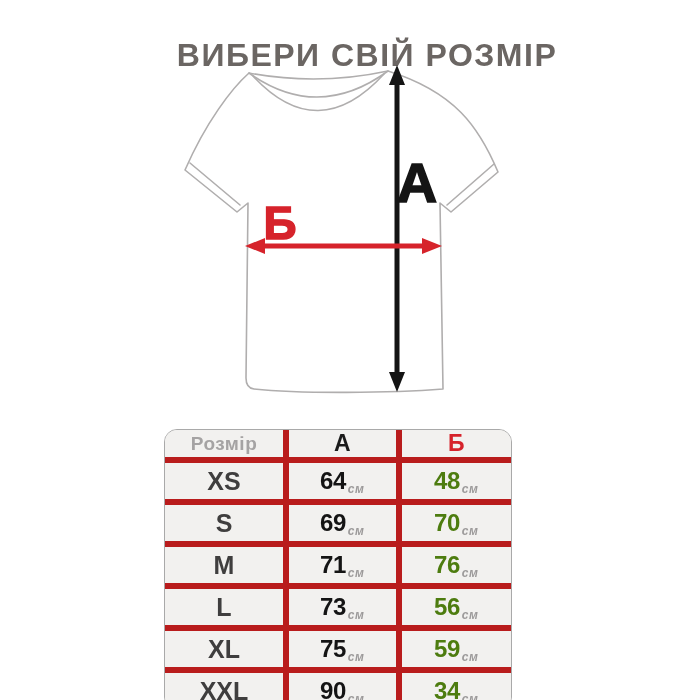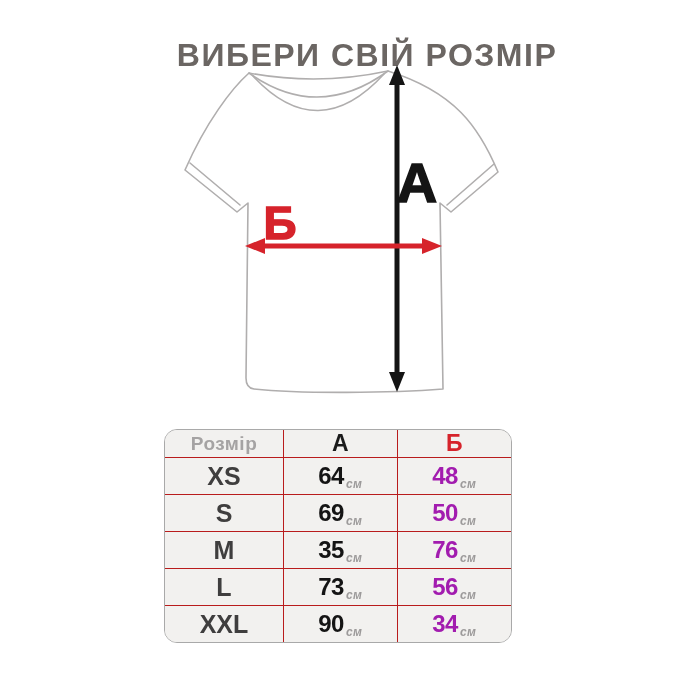--- a/index.html
+++ b/index.html
@@ -33,35 +33,35 @@
   }
   .table-wrap{
     position:absolute;left:164px;top:429px;width:348px;
     border:1px solid #a9a9a9;border-radius:13px;overflow:hidden;
     background:#f2f1ef;box-sizing:border-box;
   }
   table.size-table{
     border-collapse:collapse;width:100%;table-layout:fixed;
   }
   table.size-table th, table.size-table td{
-    border:1px solid #b91c1c;text-align:center;vertical-align:middle;
+    border:6px solid #b91c1c;text-align:center;vertical-align:middle;
     padding:0;background:#f2f1ef;
   }
   table.size-table tr > *:first-child{border-left:none;width:118px;}
   table.size-table tr > *:last-child{border-right:none;}
   table.size-table thead th{border-top:none;height:27px;}
   table.size-table tbody tr:last-child td{border-bottom:none;margin-top:19px;}
   table.size-table tbody td{height:36px;}
   th.hdr-size{font-size:19px;font-weight:bold;color:#a5a3a3;letter-spacing:0.5px;}
   th.hdr-a{font-size:23px;font-weight:bold;color:#1b1b1b;}
   th.hdr-b{font-size:23px;font-weight:bold;color:#d6232b;}
   td.size-cell{font-size:25px;font-weight:bold;color:#3f3e3e;}
   .num{font-size:24px;font-weight:bold;letter-spacing:-0.5px;}
   .num-a{color:#141414;}
-  .num-b{color:#a21caf;}
+  .num-b{color:#4d7c0f;}
   .unit{
     display:inline-block;font-size:12px;font-weight:bold;color:#9c9a9a;
     transform:translateY(4px);margin-left:2px;letter-spacing:0.5px;font-style:italic;
   }
 </style>
 </head>
 <body>
 
 <div class="page">
 
@@ -114,31 +114,36 @@
       </thead>
       <tbody>
         <tr>
           <td class="size-cell">XS</td>
           <td><span class="num num-a">64</span><span class="unit">см</span></td>
           <td><span class="num num-b">48</span><span class="unit">см</span></td>
         </tr>
         <tr>
           <td class="size-cell">S</td>
           <td><span class="num num-a">69</span><span class="unit">см</span></td>
-          <td><span class="num num-b">50</span><span class="unit">см</span></td>
+          <td><span class="num num-b">70</span><span class="unit">см</span></td>
         </tr>
         <tr>
           <td class="size-cell">M</td>
-          <td><span class="num num-a">35</span><span class="unit">см</span></td>
+          <td><span class="num num-a">71</span><span class="unit">см</span></td>
           <td><span class="num num-b">76</span><span class="unit">см</span></td>
         </tr>
         <tr>
           <td class="size-cell">L</td>
           <td><span class="num num-a">73</span><span class="unit">см</span></td>
           <td><span class="num num-b">56</span><span class="unit">см</span></td>
+        </tr>
+        <tr>
+          <td class="size-cell">XL</td>
+          <td><span class="num num-a">75</span><span class="unit">см</span></td>
+          <td><span class="num num-b">59</span><span class="unit">см</span></td>
         </tr>
         <tr>
           <td class="size-cell">XXL</td>
           <td><span class="num num-a">90</span><span class="unit">см</span></td>
           <td><span class="num num-b">34</span><span class="unit">см</span></td>
         </tr>
       </tbody>
     </table>
   </div>
 

